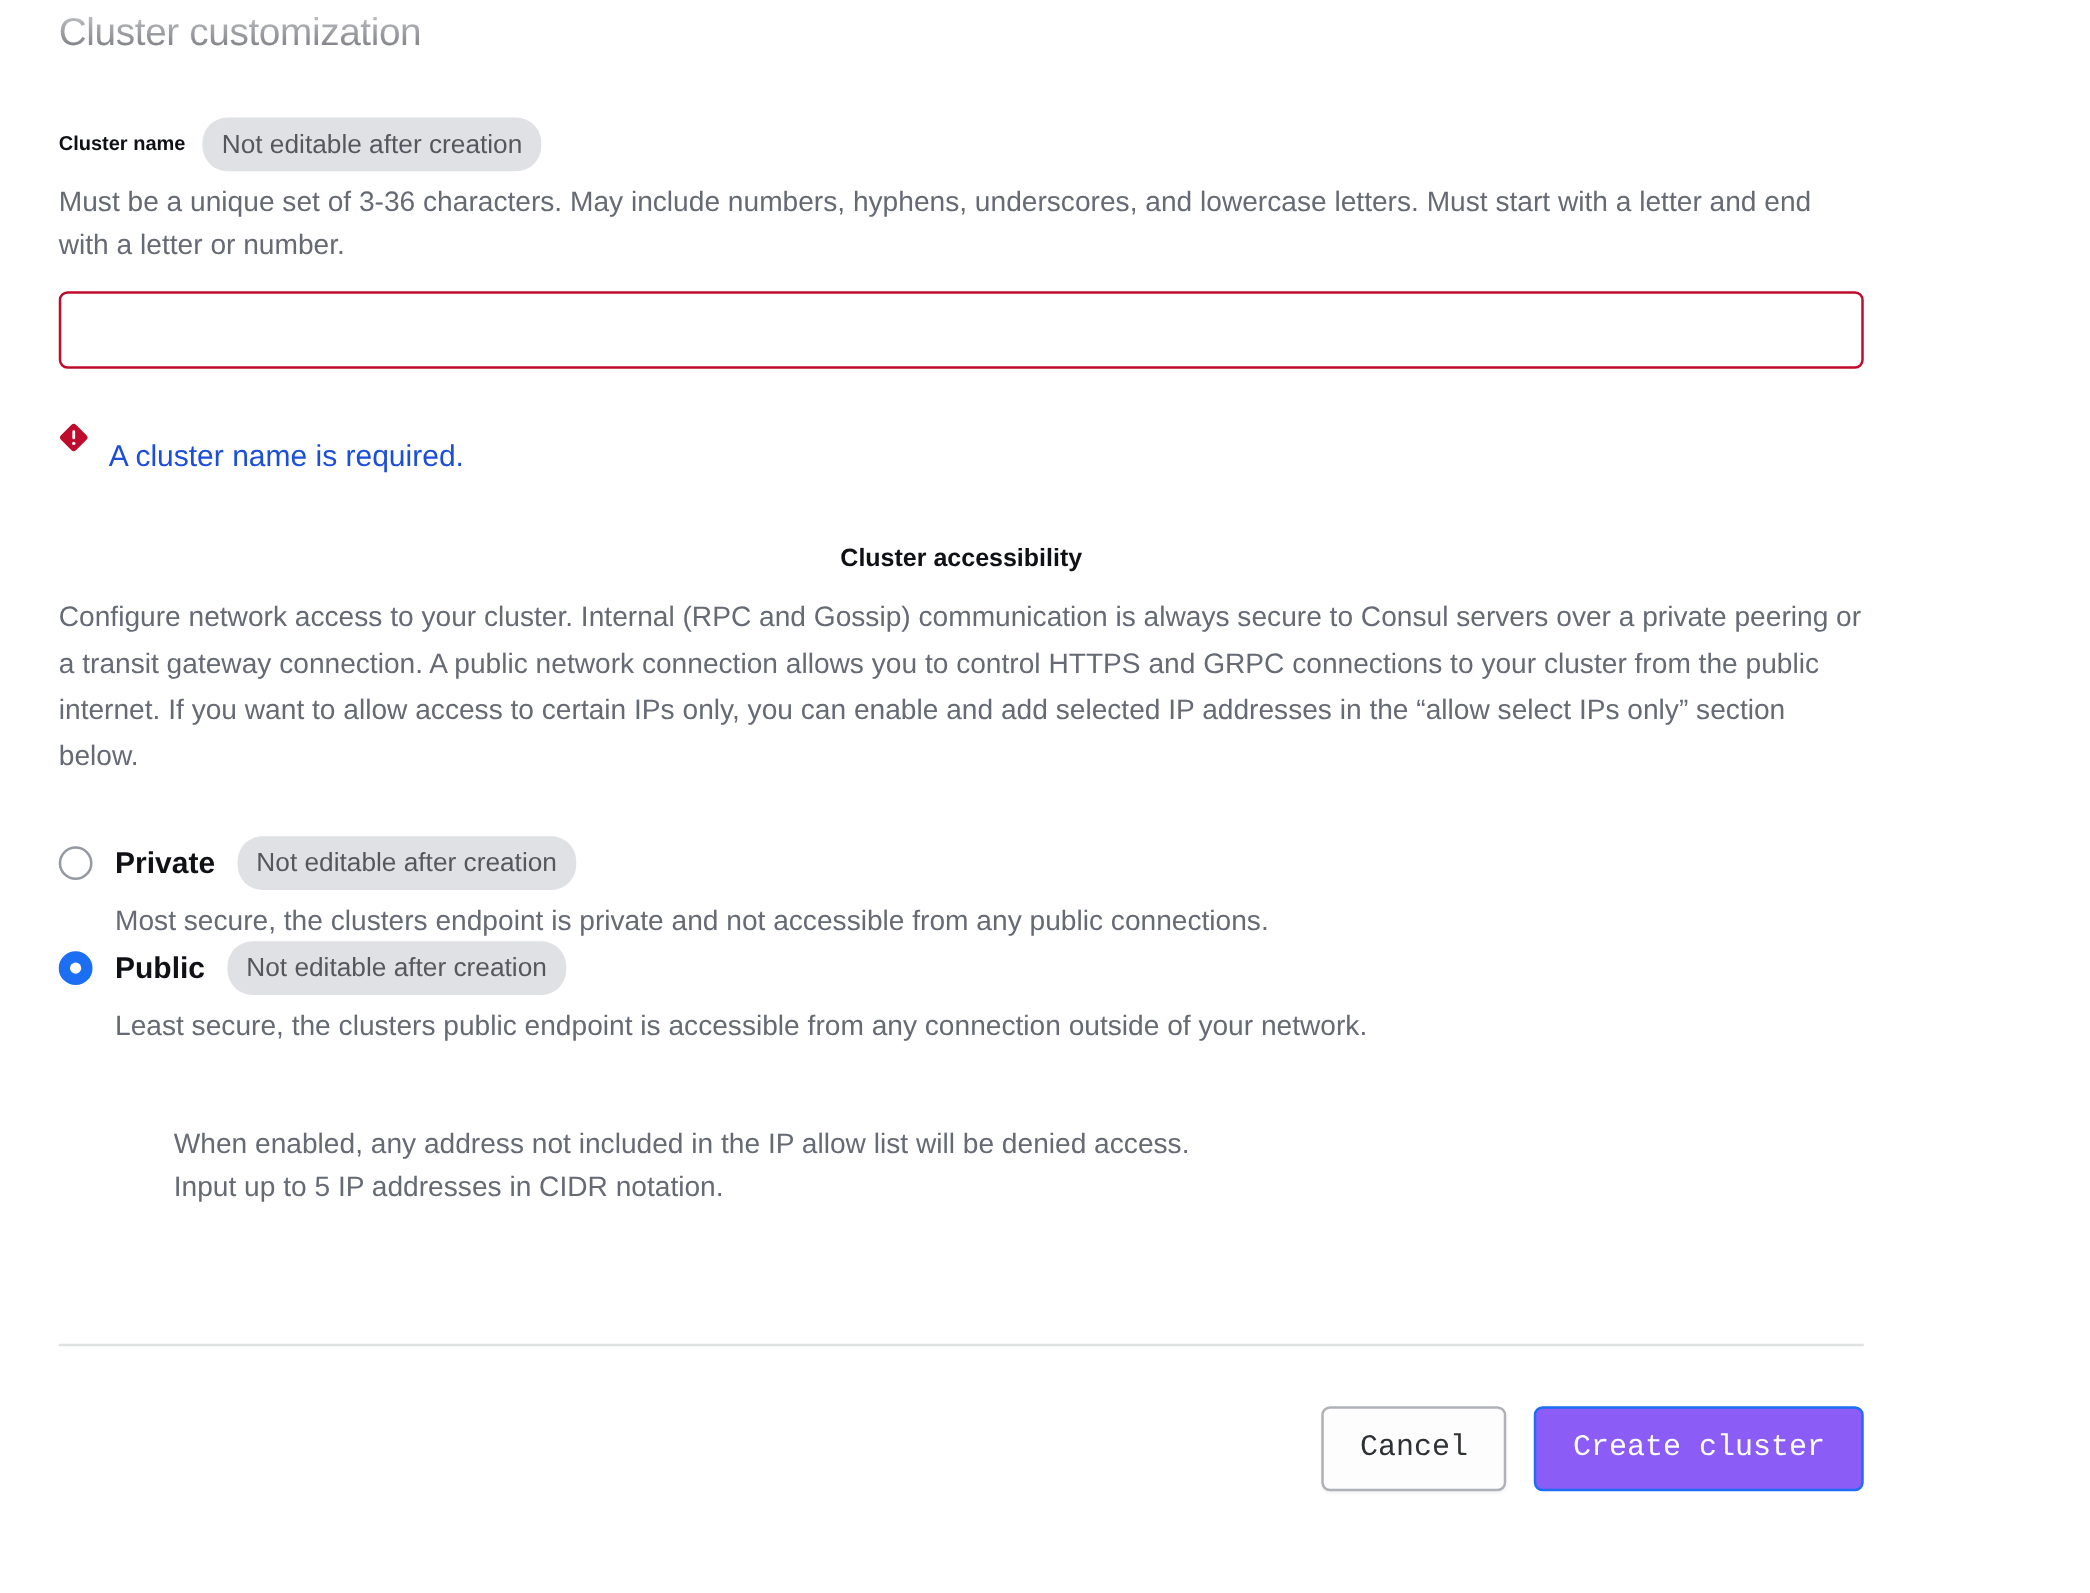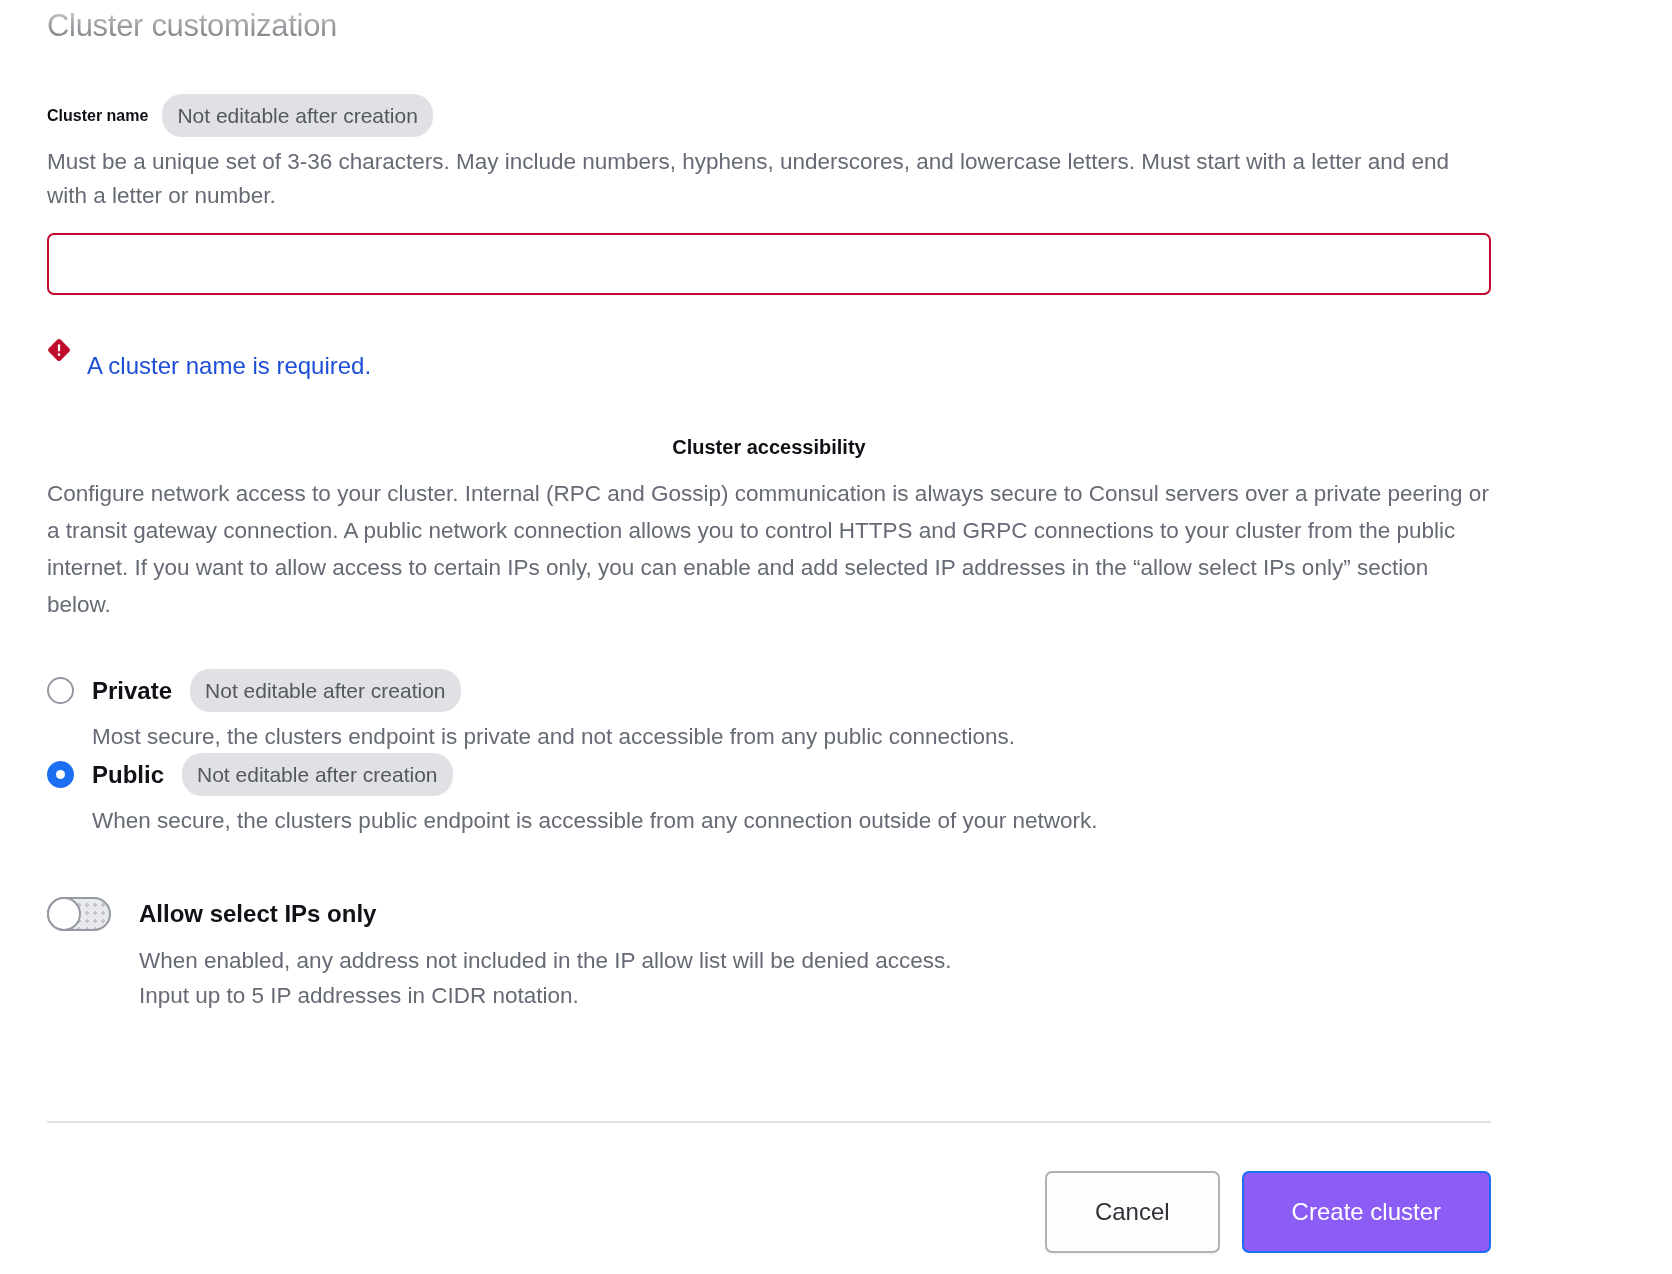--- a/index.html
+++ b/index.html
@@ -81,23 +81,23 @@
   .toggle-desc { margin-left:92px; line-height:35px; }
   .toggle-desc.first { margin-top:12px; }
 
   .divider { margin-top:108px; border:none; border-top:2px solid #e0e1e3; width:1444px; }
 
   .actions {
     margin-top:48px; width:1444px;
     display:flex; justify-content:flex-end; gap:22px;
   }
   .btn {
-    font-family:Liberation Sans, sans-serif;
+    font-family:Liberation Mono, monospace;
     font-size:24px; font-weight:400; border-radius:7px; cursor:pointer;
-    padding:0 48px; height:82px; line-height:64px;
+    padding:0 29px; height:68px; line-height:64px;
   }
   .btn.secondary {
     background:#fdfdfd; color:#2f3138; border:2px solid #aeb1b8;
     box-shadow:0 2px 2px rgba(0,0,0,0.04);
   }
   .btn.primary {
     background:#8b5cf6; color:#ffffff; border:2px solid #1c6ef2; font-weight:500;
   }
 </style>
 </head>
@@ -140,33 +140,27 @@
         </div>
         <p class="option-desc">Most secure, the clusters endpoint is private and not accessible from any public connections.</p>
       </div>
 
       <div class="option">
         <div class="option-row">
           <span class="radio selected"></span>
           <span class="option-label">Public</span>
           <span class="badge">Not editable after creation</span>
         </div>
-        <p class="option-desc">When secure, the clusters public endpoint is accessible from any connection outside of your network.</p>
+        <p class="option-desc">Least secure, the clusters public endpoint is accessible from any connection outside of your network.</p>
       </div>
 
     </div>
   </section>
 
   <section class="toggle-section">
-    <div class="toggle-row">
-      <span class="toggle">
-          <span class="knob"></span>
-        </span>
-      <span class="toggle-label">Allow select IPs only</span>
-    </div>
     <p class="toggle-desc first">When enabled, any address not included in the IP allow list will be denied access.</p>
     <p class="toggle-desc">Input up to 5 IP addresses in CIDR notation.</p>
   </section>
 
   <hr class="divider">
 
   <div class="actions">
     <button class="btn secondary">Cancel</button>
     <button class="btn primary">Create cluster</button>
   </div>

